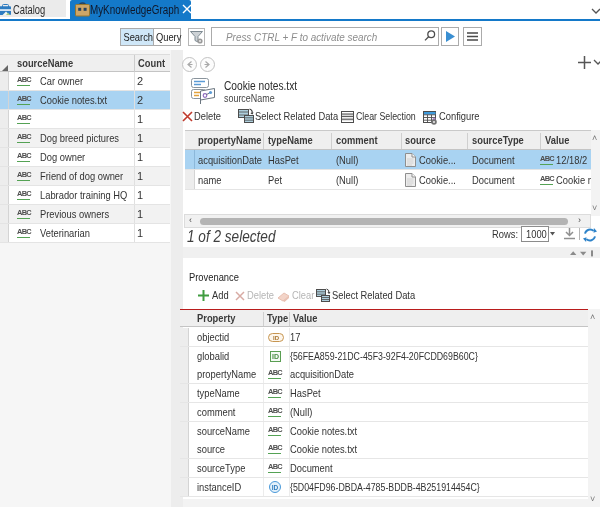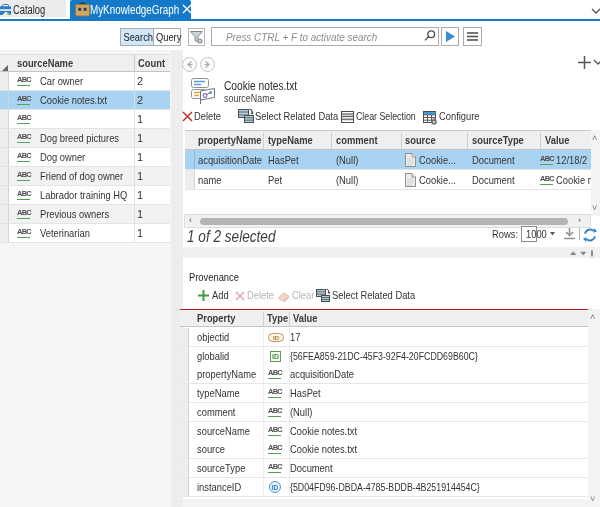--- a/index.html
+++ b/index.html
@@ -6,21 +6,21 @@
 html,body { width:600px; height:507px; overflow:hidden; }
 body { font-family:"Liberation Sans",sans-serif; font-size:11px; color:#333; background:#fff; position:relative; }
 .abs { position:absolute; }
 .t { display:inline-block; transform:scaleX(0.85); transform-origin:0 50%; white-space:nowrap; }
 .t2 { display:inline-block; transform:scaleX(0.80); transform-origin:0 50%; white-space:nowrap; }
 
 
 #tabCatalog { left:0; top:0; width:66px; height:17px; background:#ebebeb; }
 #tabCatalog .lbl { position:absolute; left:13px; top:3px; font-size:12px; color:#2b2b2b; }
 #tabActive { left:70px; top:0; width:121px; height:19px; background:#1479c9; border-radius:2px 2px 0 0; }
-#tabActive .lbl { position:absolute; left:20px; top:3px; font-size:12px; color:#ffffff; }
+#tabActive .lbl { position:absolute; left:20px; top:3px; font-size:12px; color:#0f172a; }
 #tabline { left:0; top:19px; width:600px; height:2px; background:#1479c9; }
 
 
 #seg { position:absolute; left:120px; top:28px; width:61px; height:18px; border:1px solid #ababab; display:flex; }
 #seg .s1 { width:33px; background:#cfe7f8; border-right:1px solid #ababab; }
 #seg .s2 { width:26px; background:#fff; }
 #seg span.txt { display:block; text-align:center; line-height:16px; font-size:11px; color:#222; transform:scaleX(0.85); }
 #btnFilter { position:absolute; left:188px; top:28px; width:17px; height:18px; border:1px solid #b6b6b6; background:#fff; }
 #searchbox { position:absolute; left:211px; top:27px; width:228px; height:19px; border:1px solid #ababab; background:#fff; }
 #searchbox .ph { position:absolute; left:14px; top:3px; font-style:italic; color:#8d8d8d; font-size:11px; }
@@ -68,21 +68,21 @@
 .trow.sel .sc { background:#a9d3f2; border-right-color:#8cb8da; }
 .trow .bb { position:absolute; left:0; bottom:0; width:406px; height:1px; background:#e4e4e4; }
 .cell { position:absolute; top:4px; color:#333; white-space:nowrap; }
 
 
 #vscroll1 { position:absolute; left:591px; top:130px; width:9px; height:86px; background:#f3f3f3; }
 #hscroll { position:absolute; left:184px; top:214px; width:407px; height:14px; background:#f1f1f1; border:1px solid #dcdcdc; }
 
 #status { position:absolute; left:187px; top:228px; font-size:16px; color:#404040;font-style:italic; }
 #rowslbl { position:absolute; left:492px; top:228px; font-size:11px; color:#333; }
-#rowsbox { position:absolute; left:521px; top:226px; width:16px; height:16px; border:1px solid #8c8c8c; background:#fff; }
+#rowsbox { position:absolute; left:521px; top:226px; width:28px; height:16px; border:1px solid #8c8c8c; background:#fff; }
 #rowsbox .v { position:absolute; left:4px; top:1px; font-size:11px; }
 
 #hsplit { position:absolute; left:183px; top:247px; width:417px; height:11px; background:#f0f0f0; }
 
 #provlbl { position:absolute; left:189px; top:271px; font-size:11px; color:#222; }
 
 
 #ptable { position:absolute; left:180px; top:309px; width:408px; height:190px; }
 #phead { position:absolute; left:0; top:0; width:408px; height:18px; background:#efefef; border-top:1px solid #b91c1c; border-bottom:1px solid #c4c4c4; }
 .prow { position:absolute; left:0; width:408px; height:19px; background:#fff; }

